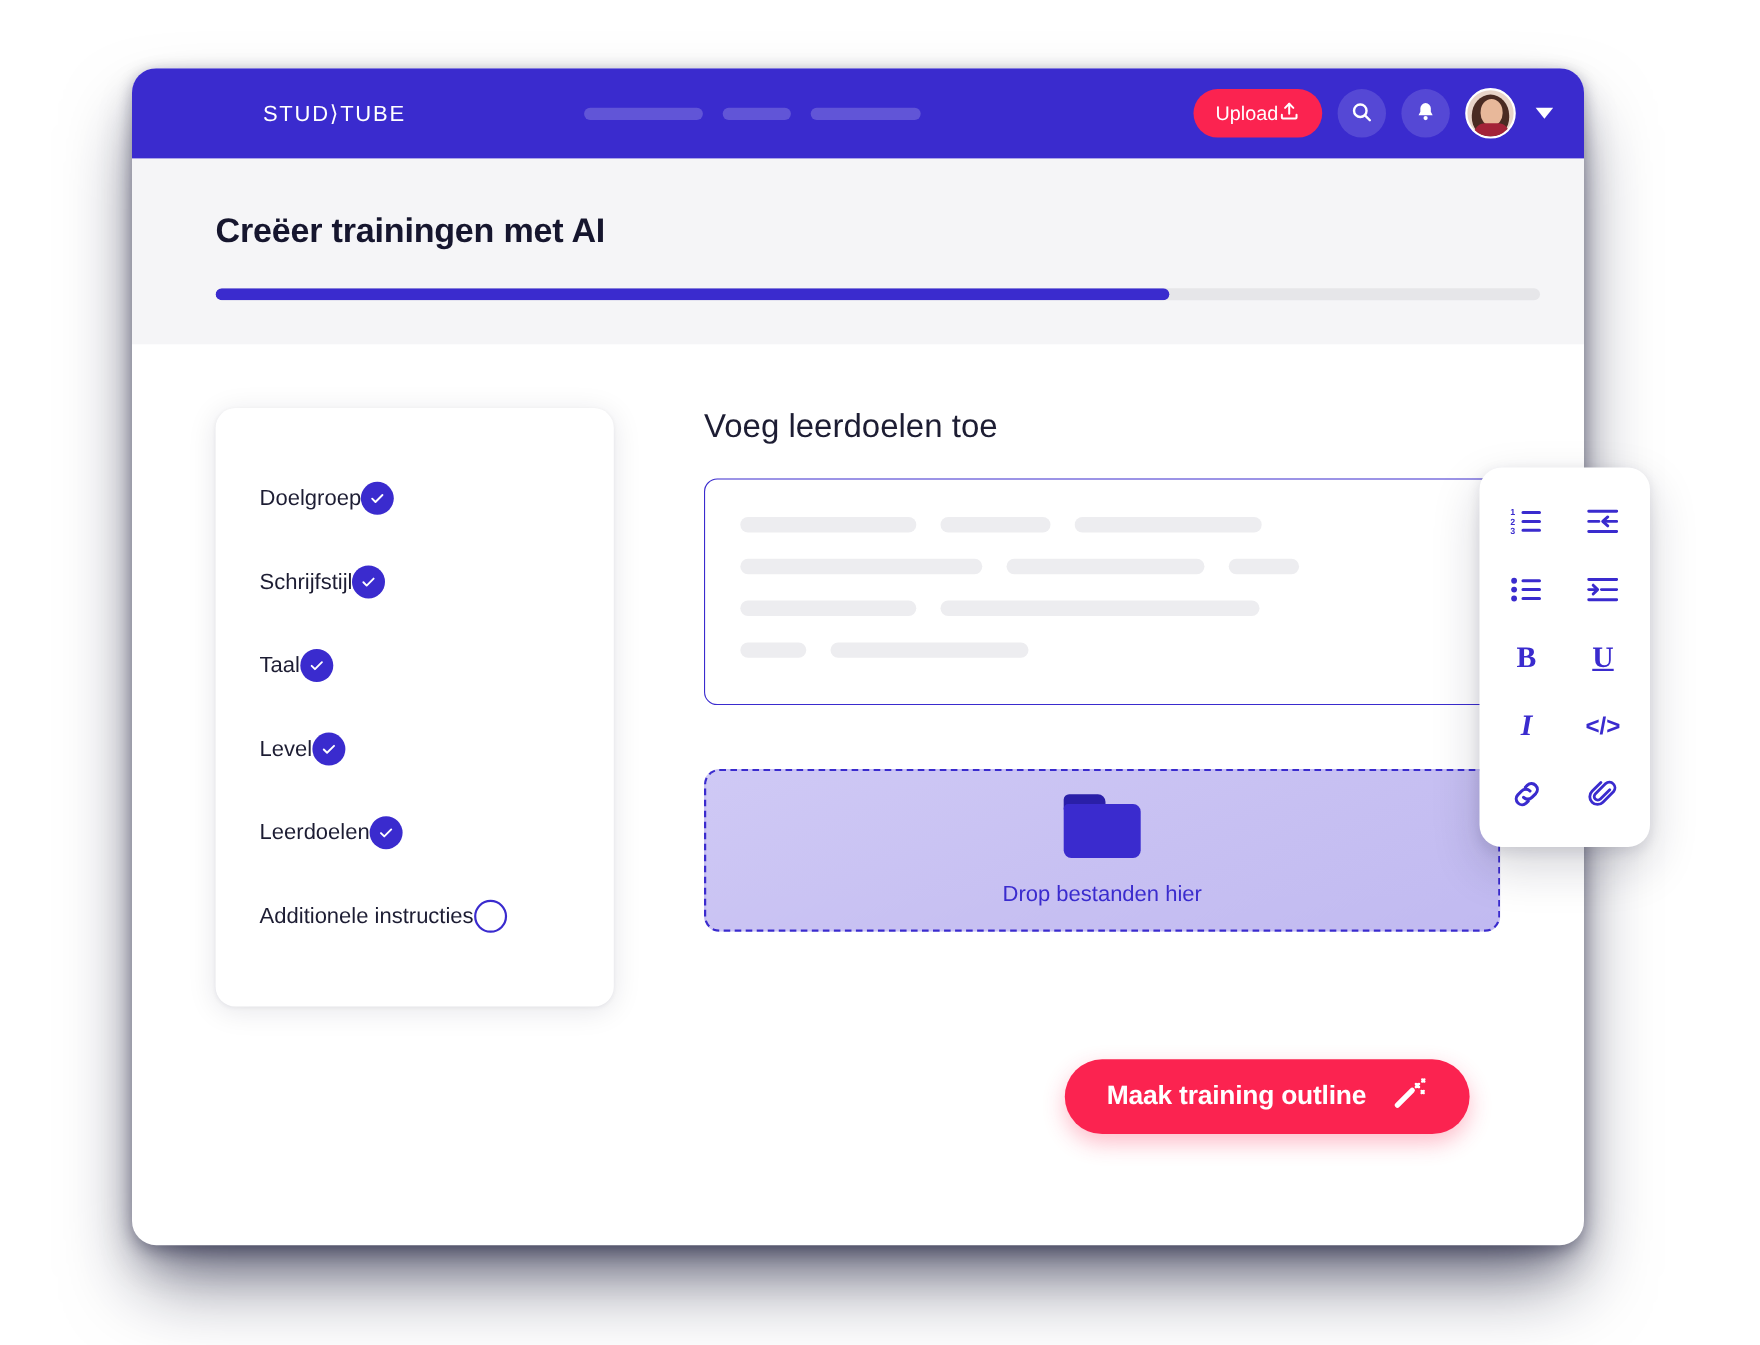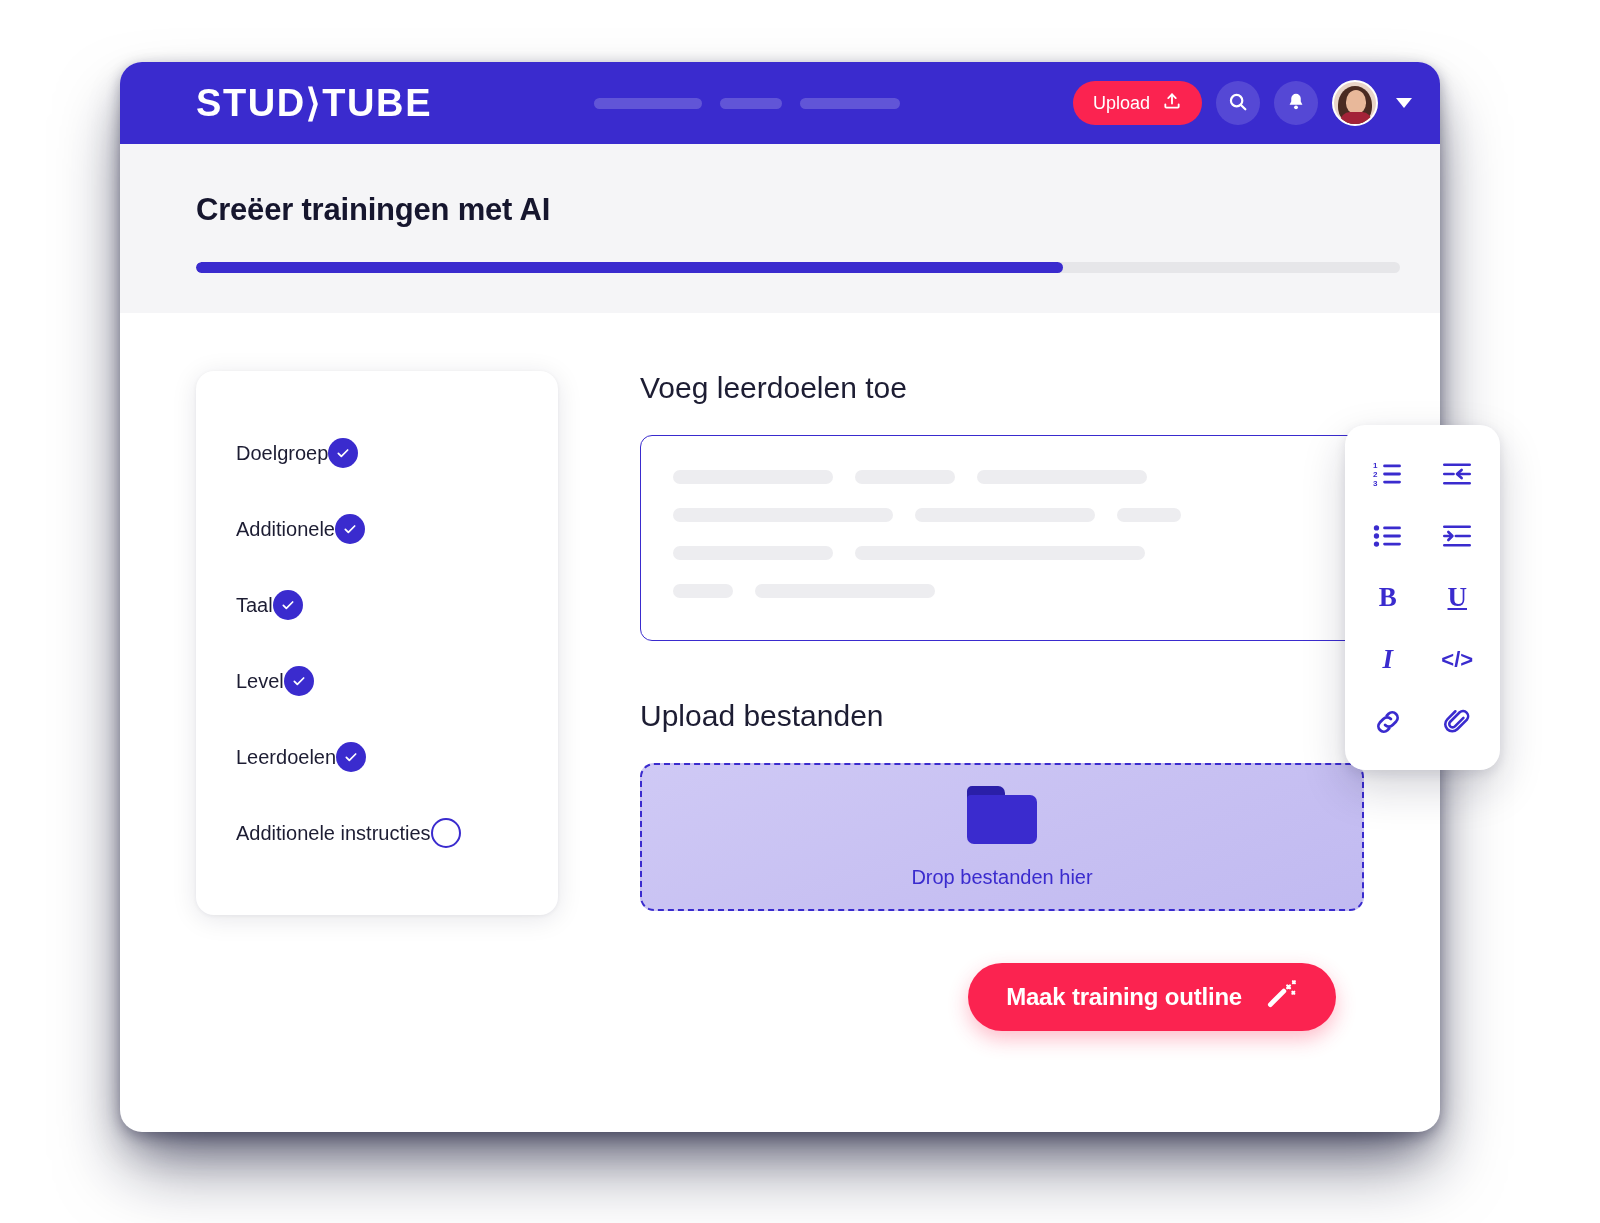--- a/index.html
+++ b/index.html
@@ -33,24 +33,25 @@
   #topbar {
     height: 82px;
     background: #3a2bce;
     display: flex;
     align-items: center;
     padding: 0 28px 0 76px;
     position: relative;
   }
   #logo {
     color: #ffffff;
-    font-size: 38px;
-    font-weight: 700;
+    font-size: 20px;
+    font-weight: 400;
     letter-spacing: 1.6px;
     white-space: nowrap;
+    margin-left: 43px;
   }
   #nav-skeletons {
     display: flex;
     gap: 18px;
     margin-left: 162px;
   }
   .nav-pill {
     height: 11px;
     border-radius: 6px;
     background: rgba(255,255,255,0.20);
@@ -61,21 +62,20 @@
 
   #topbar-right {
     margin-left: auto;
     display: flex;
     align-items: center;
     gap: 14px;
   }
   #upload-button {
     display: flex;
     align-items: center;
-    gap: 12px;
     background: #fb2350;
     color: #ffffff;
     border: none;
     border-radius: 22px;
     height: 44px;
     padding: 0 20px;
     font-size: 18px;
     font-family: "Liberation Sans", sans-serif;
     cursor: pointer;
   }
@@ -344,21 +344,21 @@
     <div id="checklist-card">
         <div class="check-row">
           <div class="check-label">Doelgroep</div>
           <div class="check-mark done">
             <svg width="16" height="16" viewBox="0 0 24 24" fill="none" stroke="#ffffff" stroke-width="2.6" stroke-linecap="round" stroke-linejoin="round">
               <path d="M5 12.5l4.5 4.5L19 7.5"></path>
             </svg>
           </div>
         </div>
         <div class="check-row">
-          <div class="check-label">Additionele</div>
+          <div class="check-label">Schrijfstijl</div>
           <div class="check-mark done">
             <svg width="16" height="16" viewBox="0 0 24 24" fill="none" stroke="#ffffff" stroke-width="2.6" stroke-linecap="round" stroke-linejoin="round">
               <path d="M5 12.5l4.5 4.5L19 7.5"></path>
             </svg>
           </div>
         </div>
         <div class="check-row">
           <div class="check-label">Taal</div>
           <div class="check-mark done">
             <svg width="16" height="16" viewBox="0 0 24 24" fill="none" stroke="#ffffff" stroke-width="2.6" stroke-linecap="round" stroke-linejoin="round">
@@ -407,21 +407,20 @@
             <div class="skel" style="width: 160px;"></div>
             <div class="skel" style="width: 290px;"></div>
           </div>
           <div class="skel-line">
             <div class="skel" style="width: 60px;"></div>
             <div class="skel" style="width: 180px;"></div>
           </div>
         </div>
 
       <div id="upload-section">
-        <div class="section-heading">Upload bestanden</div>
         <div id="dropzone">
           <div id="folder-icon">
             <div class="tab"></div>
               <div class="body"></div>
           </div>
           <div id="drop-text">Drop bestanden hier</div>
         </div>
       </div>
 
     </div>

